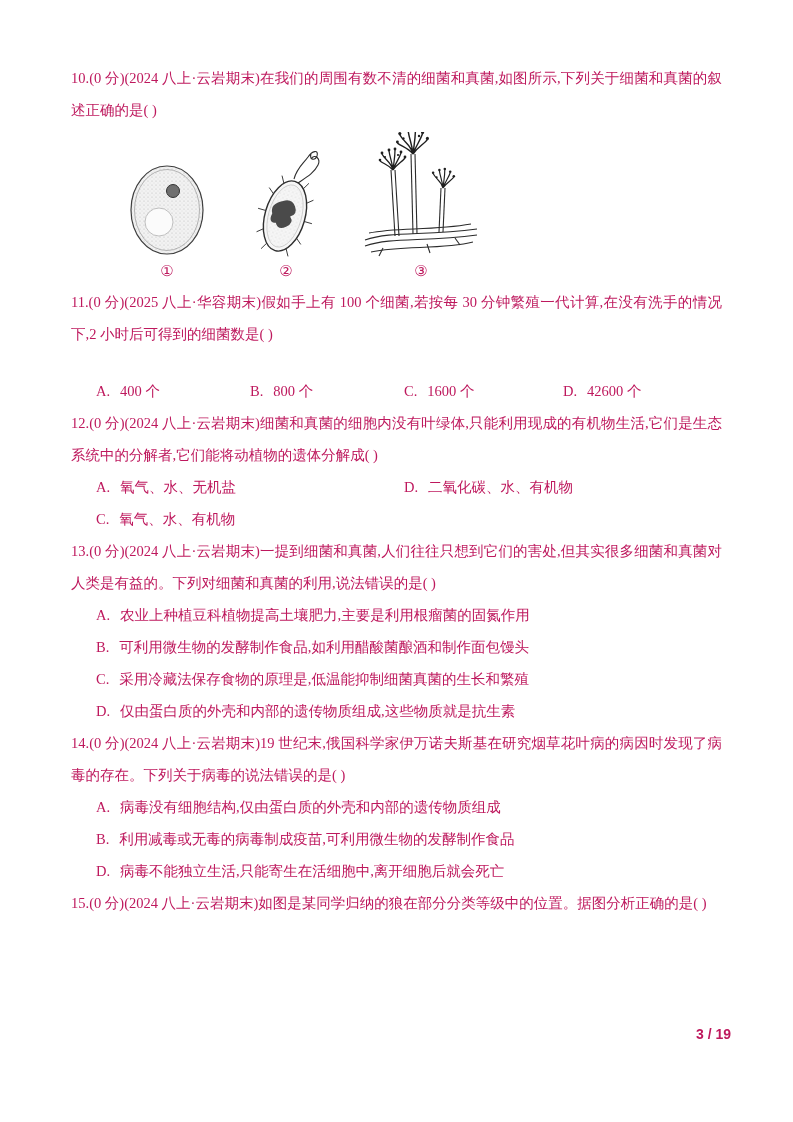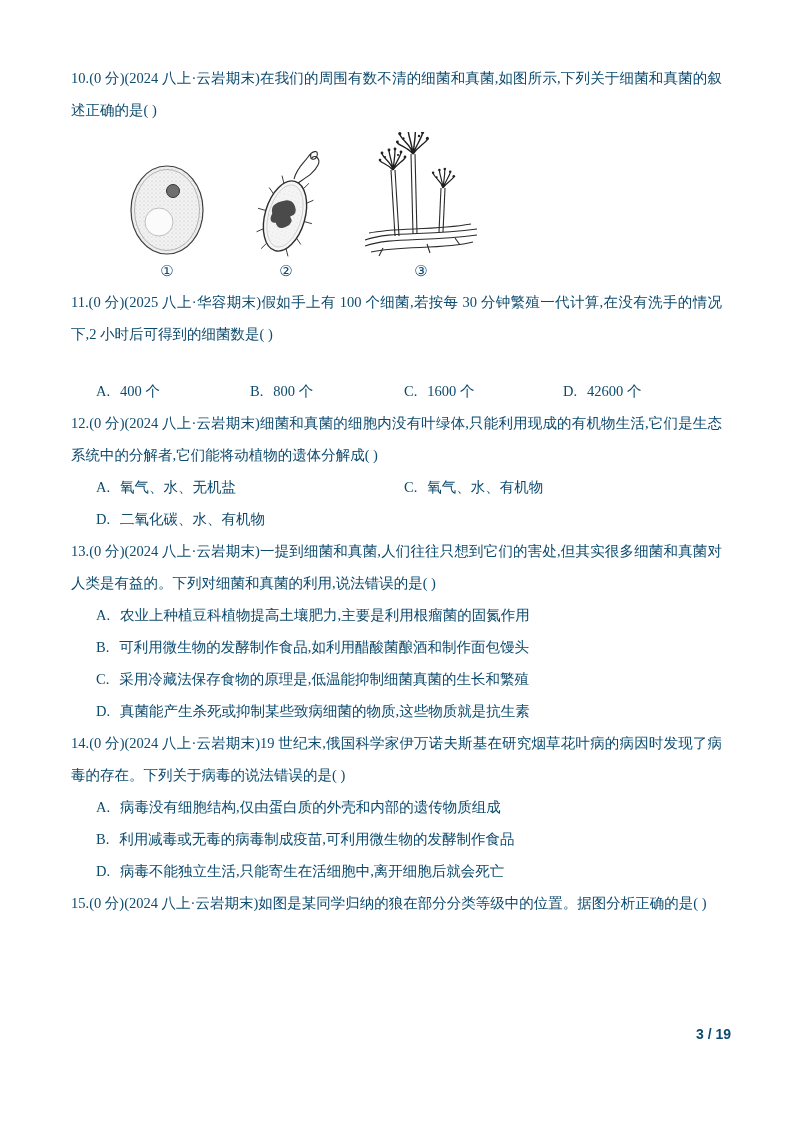--- a/index.html
+++ b/index.html
@@ -3,21 +3,21 @@
 <meta charset="utf-8">
 <style>
   * { margin: 0; padding: 0; box-sizing: border-box; }
   html, body { background: #ffffff; }
   .page {
     position: relative;
     width: 793px;
     height: 1122px;
     margin: 0 auto;
     background: #ffffff;
-    color: #0c4a6e;
+    color: #be185d;
     font-family: "Liberation Serif", "DejaVu Serif", serif;
     font-size: 14.5px;
     padding: 62px 71px 0 71px;
     overflow: hidden;
   }
   .stem {
     line-height: 32px;
     word-break: break-all;
     text-align: justify;
   }
@@ -170,32 +170,32 @@
       <span class="option"><span class="lbl">B.</span><span>800 个</span></span>
       <span class="option"><span class="lbl">C.</span><span>1600 个</span></span>
       <span class="option"><span class="lbl">D.</span><span>42600 个</span></span>
     </div>
   </section>
 
   <section>
     <p class="stem">12.(0 分)(2024 八上·云岩期末)细菌和真菌的细胞内没有叶绿体,只能利用现成的有机物生活,它们是生态系统中的分解者,它们能将动植物的遗体分解成(    )</p>
     <div class="options grid-2">
       <span class="option"><span class="lbl">A.</span><span>氧气、水、无机盐</span></span>
+      <span class="option"><span class="lbl">D.</span><span>二氧化碳、水、有机物</span></span>
       <span class="option"><span class="lbl">C.</span><span>氧气、水、有机物</span></span>
-      <span class="option"><span class="lbl">D.</span><span>二氧化碳、水、有机物</span></span>
     </div>
   </section>
 
   <section>
     <p class="stem">13.(0 分)(2024 八上·云岩期末)一提到细菌和真菌,人们往往只想到它们的害处,但其实很多细菌和真菌对人类是有益的。下列对细菌和真菌的利用,说法错误的是(    )</p>
     <div class="options stack">
       <span class="option"><span class="lbl">A.</span><span>农业上种植豆科植物提高土壤肥力,主要是利用根瘤菌的固氮作用</span></span>
       <span class="option"><span class="lbl">B.</span><span>可利用微生物的发酵制作食品,如利用醋酸菌酿酒和制作面包馒头</span></span>
       <span class="option"><span class="lbl">C.</span><span>采用冷藏法保存食物的原理是,低温能抑制细菌真菌的生长和繁殖</span></span>
-      <span class="option"><span class="lbl">D.</span><span>真菌能产生杀死或抑制某些致病细菌的物质,这些物质就是抗生素</span></span>
+      <span class="option"><span class="lbl">D.</span><span>仅由蛋白质的外壳和内部的遗传物质组成,这些物质就是抗生素</span></span>
     </div>
   </section>
 
   <section>
     <p class="stem">14.(0 分)(2024 八上·云岩期末)19 世纪末,俄国科学家伊万诺夫斯基在研究烟草花叶病的病因时发现了病毒的存在。下列关于病毒的说法错误的是(    )</p>
     <div class="options stack">
       <span class="option"><span class="lbl">A.</span><span>病毒没有细胞结构,仅由蛋白质的外壳和内部的遗传物质组成</span></span>
       <span class="option"><span class="lbl">B.</span><span>利用减毒或无毒的病毒制成疫苗,可利用微生物的发酵制作食品</span></span>
       <span class="option"><span class="lbl">D.</span><span>病毒不能独立生活,只能寄生在活细胞中,离开细胞后就会死亡</span></span>
     </div>

